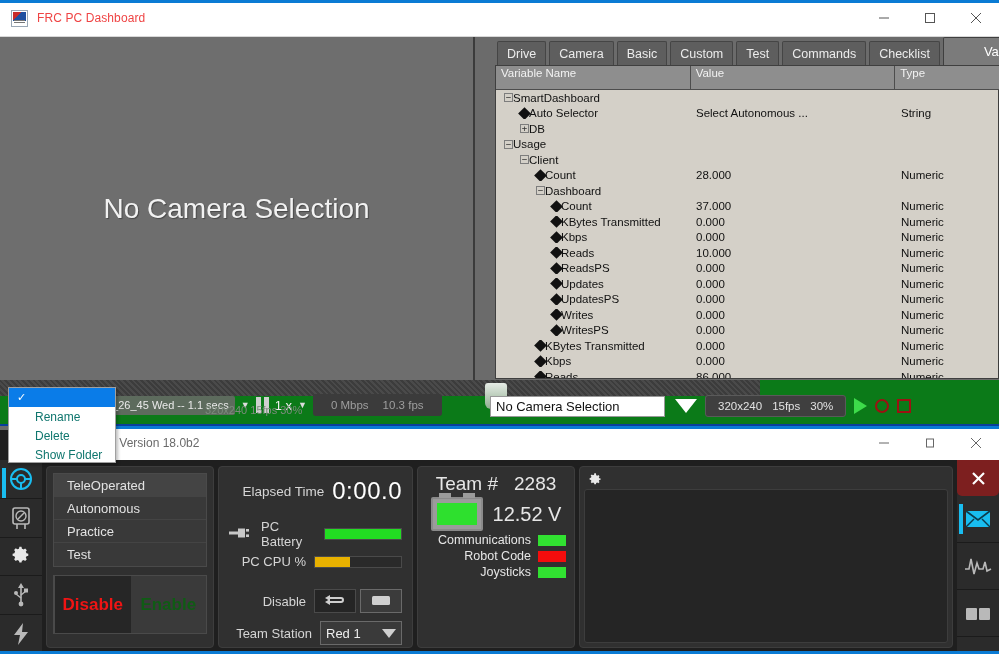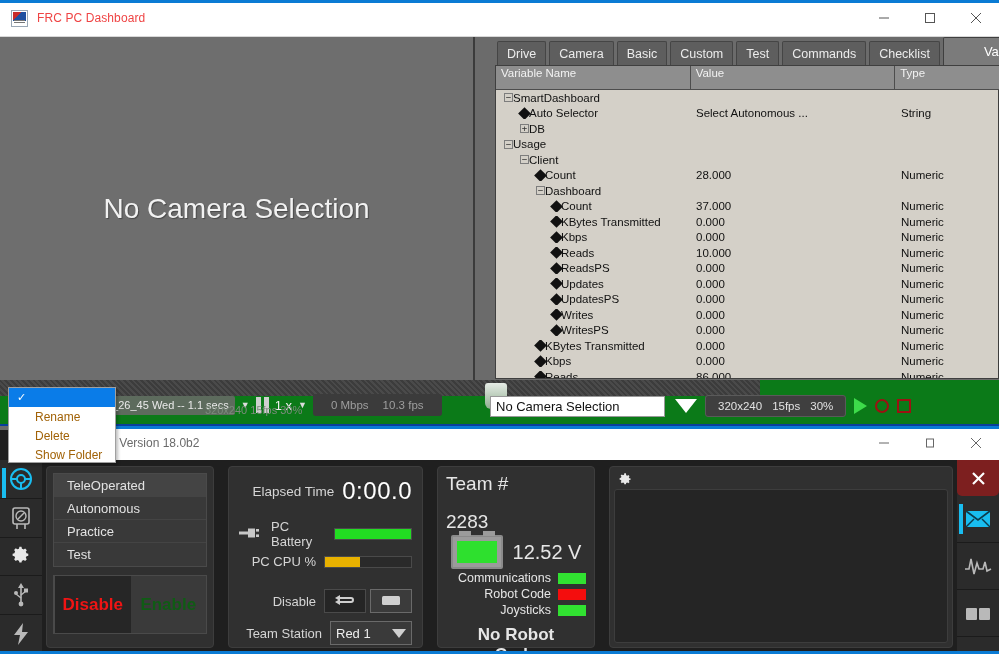--- a/index.html
+++ b/index.html
@@ -177,21 +177,21 @@
     border-radius: 3px 3px 6px 6px;
   }
 
   
   .ctx-menu {
     position: absolute; left: 8px; top: 387px; width: 108px; height: 76px;
     background: #ffffff; border: 1px solid #a0a0a0; z-index: 40;
     box-shadow: 2px 2px 3px rgba(0,0,0,.25);
   }
   .ctx-item {
-    height: 19px; display: flex; align-items: center; font-size: 12px; color: #a16207;
+    height: 19px; display: flex; align-items: center; font-size: 12px; color: #0f766e;
     padding-left: 8px;
   }
   .ctx-item.sel { background: #0a7ce8; color: #ffffff; }
   .ctx-item .lbl { margin-left: 8px; }
 
   
   .ds-window {
     position: absolute; left: 100px; top: 426px; width: 899px; height: 228px;
     background: #2b2b2b;
   }
@@ -221,21 +221,21 @@
   .rail-btn.activeL::before {
     content:""; position:absolute; left:2px; top:8px; width:4px; height:30px; background:#19bdf0;
   }
   .rail-close {
     height: 36px; background: #7d1f1f; display:flex; align-items:center; justify-content:center;
     color:#fff; font-size: 17px; border-radius: 0 0 5px 5px;
   }
 
   .ds-main {
     position: absolute; left: 42px; right: 42px; top: 0; height: 194px;
-    background: #1f1f1f; display: flex; gap: 14px; padding: 6px 4px;
+    background: #1f1f1f; display: flex; gap: 4px; padding: 6px 4px;
   }
   .panel { background: #303030; border: 1px solid #3d3d3d; border-radius: 4px; }
 
   .mode-panel { width: 168px; padding: 6px; display: flex; flex-direction: column; gap: 8px; }
   .mode-list { border: 1px solid #4a4a4a; }
   .mode-item {
     height: 23px; display: flex; align-items: center; padding-left: 13px;
     font-size: 13px; color: #e2e2e2; border-bottom: 1px solid #444;
     background: #393939;
   }
@@ -260,21 +260,21 @@
   .win-tbtn { width: 42px; height: 24px; display:flex; align-items:center; justify-content:center; }
   .win-tbtn.a { background: #252525; border: 1px solid #4a4a4a; }
   .win-tbtn.b { background: #3b3b3b; border: 1px solid #6a6a6a; }
   .station-select {
     width: 82px; height: 24px; background: #3a3a3a; border: 1px solid #6a6a6a;
     display: flex; align-items: center; justify-content: space-between;
     padding: 0 5px; font-size: 13px; color: #eee;
   }
 
   .team-panel { width: 158px; padding: 6px 8px; color: #e6e6e6; text-align: center; }
-  .team-row { display: flex; align-items: baseline; justify-content: center; gap: 16px; font-size: 19px; flex-direction: column; }
+  .team-row { display: flex; align-items: baseline; justify-content: center; gap: 16px; font-size: 19px; }
   .batt-row { display: flex; align-items: center; justify-content: center; gap: 10px; margin-top: 2px; }
   .battery {
     width: 52px; height: 34px; background: #9b9b9b; border: 2px solid #8a8a8a;
     position: relative; border-radius: 2px; padding: 4px;
   }
   .battery::before, .battery::after {
     content: ""; position: absolute; top: -6px; width: 12px; height: 5px; background: #9b9b9b;
   }
   .battery::before { left: 6px; }
   .battery::after { right: 6px; }
@@ -749,24 +749,20 @@
               </div>
               <div class="indic">
                 <span>Robot Code</span>
                 <span class="led" style="background: rgb(244, 13, 13);"></span>
               </div>
               <div class="indic">
                 <span>Joysticks</span>
                 <span class="led" style="background: rgb(49, 225, 49);"></span>
               </div>
             </div>
-          <div class="norobot">
-            <div>No Robot</div>
-            <div>Code</div>
-          </div>
         </div>
 
         <div class="panel msg-panel">
           <div class="msg-head">
             <svg width="14" height="14" viewBox="0 0 24 24" fill="#e8e8e8">
               <path d="M12 8.5a3.5 3.5 0 100 7 3.5 3.5 0 000-7zm9.6 1.1l-2.3-.4a7.6 7.6 0 00-.8-1.9l1.3-1.9-2-2-1.9 1.3a7.6 7.6 0 00-1.9-.8L13.6.6h-2.8l-.4 2.3c-.7.2-1.3.4-1.9.8L6.6 2.4l-2 2 1.3 1.9c-.4.6-.6 1.2-.8 1.9l-2.3.4v2.8l2.3.4c.2.7.4 1.3.8 1.9l-1.3 1.9 2 2 1.9-1.3c.6.4 1.2.6 1.9.8l.4 2.3h2.8l.4-2.3c.7-.2 1.3-.4 1.9-.8l1.9 1.3 2-2-1.3-1.9c.4-.6.6-1.2.8-1.9l2.3-.4V9.6z"></path>
             </svg>
           </div>
           <div class="msg-body"></div>
         </div>

